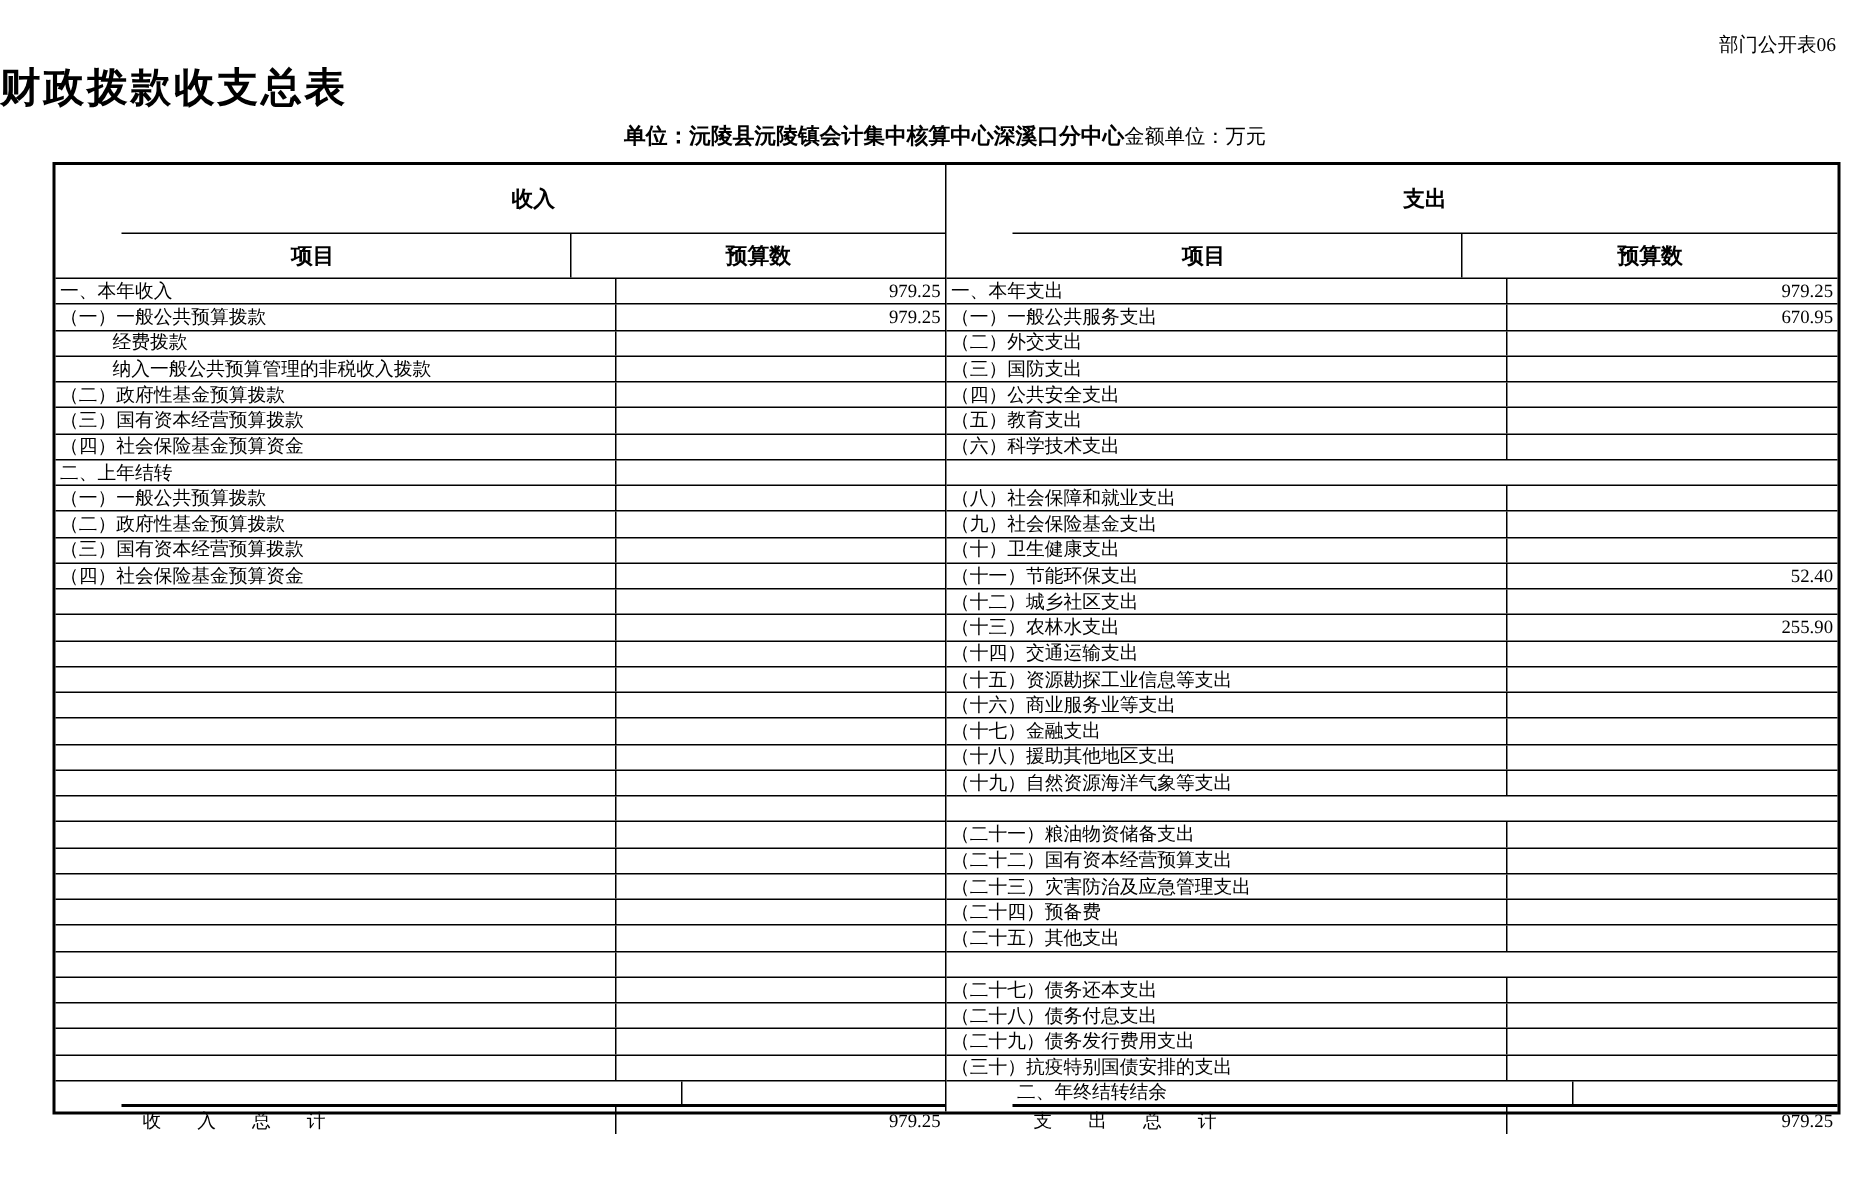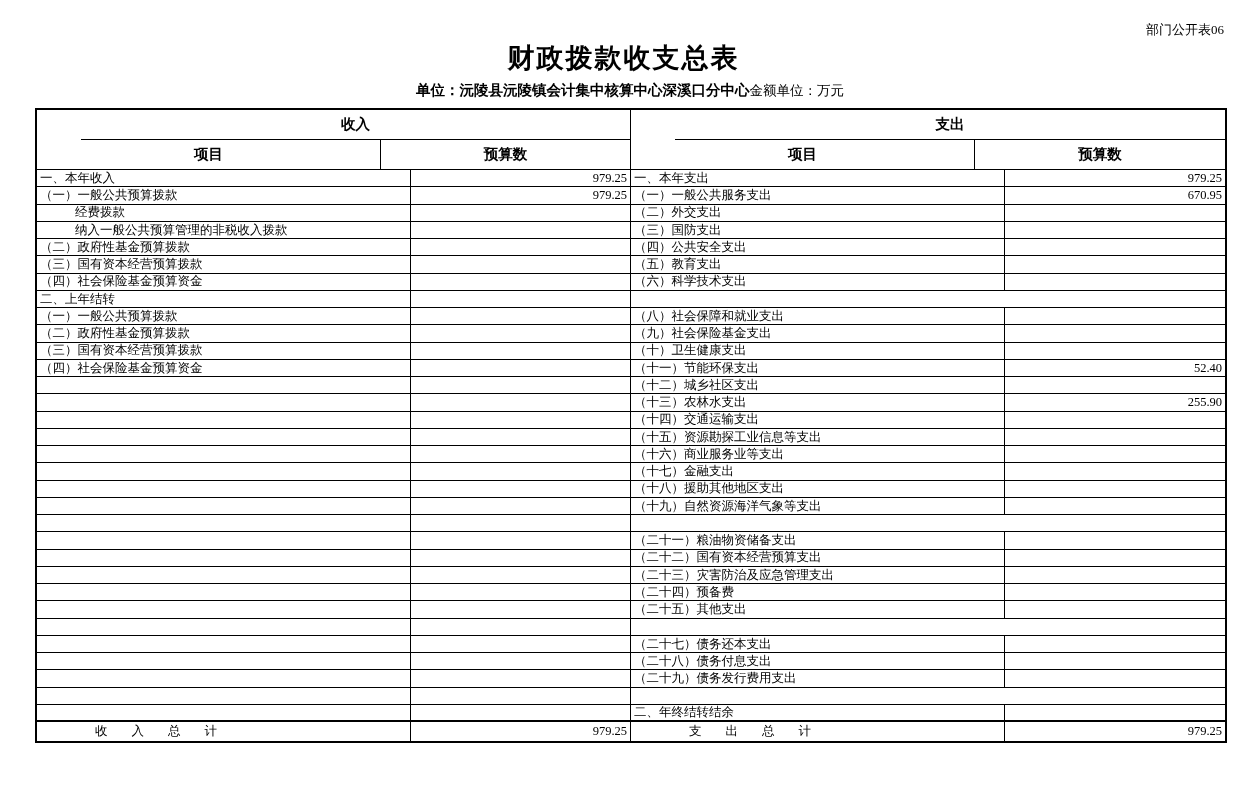--- a/index.html
+++ b/index.html
@@ -5,57 +5,57 @@
   * { box-sizing: border-box; margin: 0; padding: 0; }
   html, body { background: #ffffff; }
   body {
     width: 1247px; height: 793px; position: relative;
     color: #000;
     font-family: "Liberation Serif", "DejaVu Serif", serif;
   }
   .doc-code { position: absolute; top: 21px; right: 23px; font-size: 13px; }
   .title {
     position: absolute; top: 40px; left: 0; width: 100%;
-    text-align: center; font-size: 27px; font-weight: bold; letter-spacing: 2px;
+    text-align: left; font-size: 27px; font-weight: bold; letter-spacing: 2px;
   }
   .meta-row {
     position: absolute; top: 81px; left: 36px; right: 23px;
     display: flex; justify-content: center; align-items: flex-end;
   }
   .unit-label { font-weight: bold; font-size: 14.5px; }
   .amount-unit { font-size: 13.5px; }
 
   .budget-table {
     position: absolute; left: 35px; top: 108px;
     width: 1192px; height: 635px;
     border: 2px solid #000;
     display: flex;
   }
   .panel { display: flex; flex-direction: column; }
   .panel-income { width: 594px; border-right: 1.5px solid #000; }
   .panel-exp { flex: 1; }
 
   .section-header {
-    flex: none; height: 30px; border-bottom: 1px solid #000;
+    flex: none; height: 46px; border-bottom: 1px solid #000;
     display: flex; align-items: center; justify-content: center;
     font-weight: bold; font-size: 14.5px; margin-left: 44px;
   }
   .col-headers {
     flex: none; height: 30px; border-bottom: 1px solid #000;
     display: flex; font-weight: bold; font-size: 14.5px;
   }
   .col-headers .col-item {
     width: 344px; border-right: 1px solid #000;
     display: flex; align-items: center; justify-content: center;
   }
   .col-headers .col-budget { flex: 1; display: flex; align-items: center; justify-content: center; }
 
   .rows { flex: none; display: flex; flex-direction: column; }
   .trow { flex: none; height: 17.25px; display: flex; border-bottom: 1px solid #000; }
-  .rows .trow:last-child { border-bottom-width: 2px; }
+  .rows .trow:last-child { border-bottom-width: 2px; margin-left: 44px; }
   .cell {
     font-size: 12.5px; line-height: 1;
     display: flex; align-items: center; white-space: nowrap; overflow: hidden;
   }
   .cell.item { width: 374px; border-right: 1px solid #000; padding-left: 3px; }
   .cell.item.indent { padding-left: 38px; }
   .cell.value { flex: 1; justify-content: flex-end; padding-right: 3px; }
 
   .trow.total { flex: 1; border-bottom: none; min-height: 18px; }
   .trow.total .cell.item { letter-spacing: 24px; padding-left: 58px; }
@@ -333,20 +333,21 @@
         </div>
         <div class="trow">
           <div class="cell item">（二十八）债务付息支出</div>
           <div class="cell value"></div>
         </div>
         <div class="trow">
           <div class="cell item">（二十九）债务发行费用支出</div>
           <div class="cell value"></div>
         </div>
         <div class="trow">
+          <div class="cell item">（三十）抗疫特别国债安排的支出</div>
           <div class="cell value"></div>
         </div>
         <div class="trow">
           <div class="cell item">二、年终结转结余</div>
           <div class="cell value"></div>
         </div>
       </div>
     <div class="trow total">
       <div class="cell item">支出总计</div>
       <div class="cell value">979.25</div>

